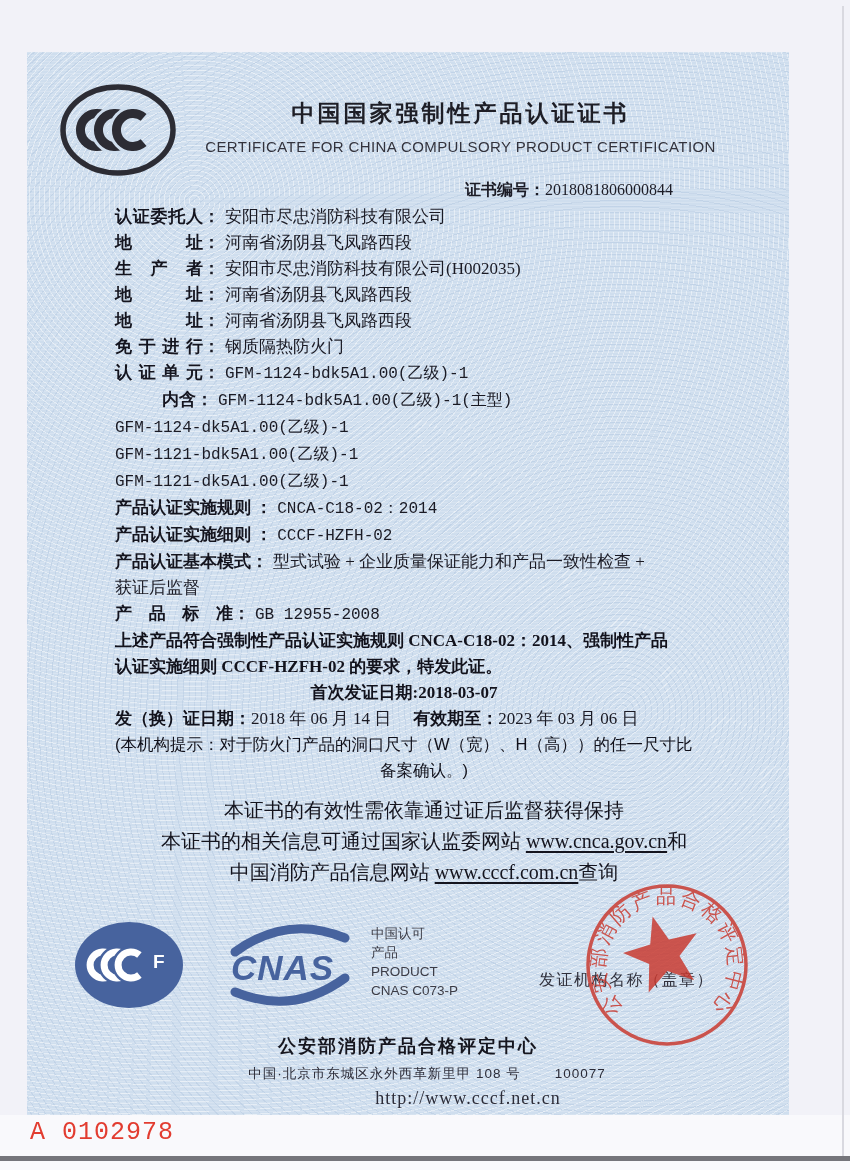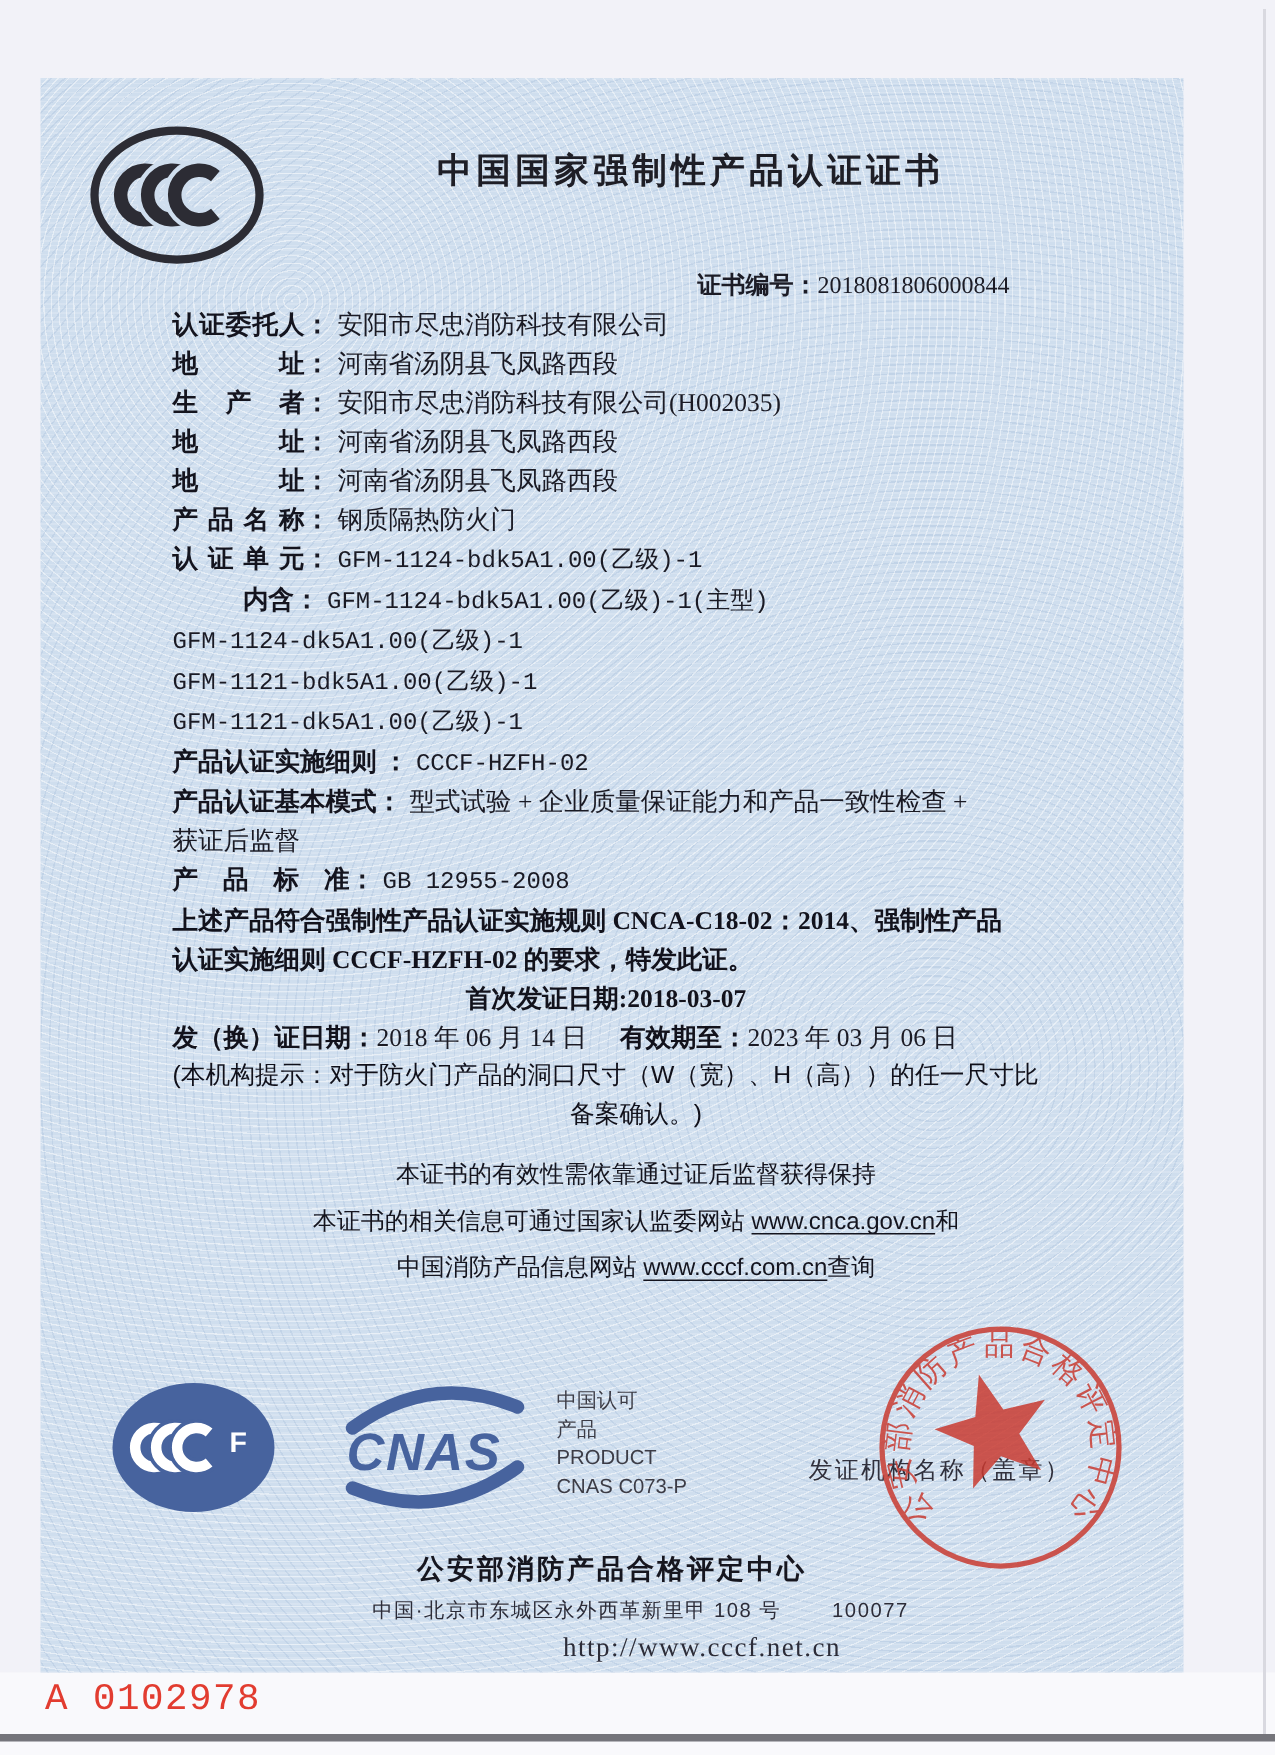--- a/index.html
+++ b/index.html
@@ -41,21 +41,21 @@
   .lbl-long{font-weight:bold;color:#14141e;}
   .val{margin-left:5px;text-align:right;}
   .mono{font-family:"Liberation Mono","DejaVu Sans Mono",monospace;font-size:16px;}
   .ind1{margin-left:47px;}
   .ind2{}
   .bold-st{font-weight:bold;color:#12121c;}
   .center{text-align:center;}
   .pr40{padding-right:40px;}
   .gap{display:inline-block;width:22px;}
   .note{font-family:"Liberation Sans", sans-serif;font-size:16.5px;line-height:25.5px;color:#10101a;}
-  .validity{margin-top:12px;font-family:Liberation Sans, sans-serif;font-size:16px;color:#14141e;}
+  .validity{margin-top:12px;font-family:Liberation Serif, serif;font-size:20px;color:#14141e;}
   .validity .vrow{line-height:31px;text-align:center;white-space:nowrap;}
   .url{text-decoration:underline;text-underline-offset:3px;}
 
   
   .cccf-logo{position:absolute;left:46px;top:868px;width:112px;height:90px;}
   .cnas-logo{position:absolute;left:198px;top:870px;width:130px;height:86px;}
   .accr{position:absolute;left:344px;top:872px;font-family:"Liberation Sans", sans-serif;
         font-size:13.5px;line-height:19px;color:#3c3c46;}
   .stamp-caption{position:absolute;left:512px;top:918px;font-size:16px;letter-spacing:1.5px;color:#30303c;z-index:2;}
   .stamp{position:absolute;left:545px;top:818px;width:190px;height:190px;opacity:.84;z-index:3;}
@@ -88,48 +88,50 @@
         <path d="M 50.6,62.6 A 16.5,16.5 0 1 1 50.6,37.4" stroke="#2c2c34" stroke-width="9"></path>
         <path d="M 68.6,62.6 A 16.5,16.5 0 1 1 68.6,37.4" stroke="#cfdeee" stroke-width="15"></path>
         <path d="M 68.6,62.6 A 16.5,16.5 0 1 1 68.6,37.4" stroke="#2c2c34" stroke-width="9"></path>
         <path d="M 86.6,62.6 A 16.5,16.5 0 1 1 86.6,37.4" stroke="#cfdeee" stroke-width="15"></path>
         <path d="M 86.6,62.6 A 16.5,16.5 0 1 1 86.6,37.4" stroke="#2c2c34" stroke-width="9"></path>
       </g>
     </svg>
 
     <div class="header">
       <div class="title">中国国家强制性产品认证证书</div>
+      <div class="subtitle">CERTIFICATE FOR CHINA COMPULSORY PRODUCT CERTIFICATION</div>
     </div>
     <div class="certno">
       <span class="lab">证书编号：</span><span>2018081806000844</span>
     </div>
 
     <div class="body">
 
       <div class="row"><span class="lbl">认证委托人</span><span class="colon">：</span><span class="val">安阳市尽忠消防科技有限公司</span></div>
 
       <div class="row"><span class="lbl">地址</span><span class="colon">：</span><span class="val">河南省汤阴县飞凤路西段</span></div>
 
       <div class="row"><span class="lbl">生产者</span><span class="colon">：</span><span class="val">安阳市尽忠消防科技有限公司(H002035)</span></div>
 
       <div class="row"><span class="lbl">地址</span><span class="colon">：</span><span class="val">河南省汤阴县飞凤路西段</span></div>
 
 
       <div class="row"><span class="lbl">地址</span><span class="colon">：</span><span class="val">河南省汤阴县飞凤路西段</span></div>
 
-      <div class="row"><span class="lbl">产品名称</span><span class="colon">：</span><span class="val">钢质隔热防火门</span></div>
+      <div class="row"><span class="lbl">免于进行</span><span class="colon">：</span><span class="val">钢质隔热防火门</span></div>
 
       <div class="row"><span class="lbl">认证单元</span><span class="colon">：</span><span class="val mono">GFM-1124-bdk5A1.00(乙级)-1</span></div>
 
       <div class="row"><span class="lbl-long ind1">内含</span><span class="colon">：</span><span class="val mono">GFM-1124-bdk5A1.00(乙级)-1(主型)</span></div>
 
       <div class="row"><span class="ind2 mono">GFM-1124-dk5A1.00(乙级)-1</span></div>
       <div class="row"><span class="ind2 mono">GFM-1121-bdk5A1.00(乙级)-1</span></div>
       <div class="row"><span class="ind2 mono">GFM-1121-dk5A1.00(乙级)-1</span></div>
 
+      <div class="row"><span class="lbl-long">产品认证实施规则 ：</span><span class="val mono">CNCA-C18-02：2014</span></div>
 
       <div class="row"><span class="lbl-long">产品认证实施细则 ：</span><span class="val mono">CCCF-HZFH-02</span></div>
 
       <div class="row"><span class="lbl-long">产品认证基本模式：</span><span class="val">型式试验 + 企业质量保证能力和产品一致性检查 +</span></div>
       <div class="row"><span>获证后监督</span></div>
 
       <div class="row"><span class="lblw">产品标准</span><span class="colon">：</span><span class="val mono">GB 12955-2008</span></div>
 
       <div class="row bold-st">上述产品符合强制性产品认证实施规则 CNCA-C18-02：2014、强制性产品</div>
       <div class="row bold-st">认证实施细则 CCCF-HZFH-02 的要求，特发此证。</div>

